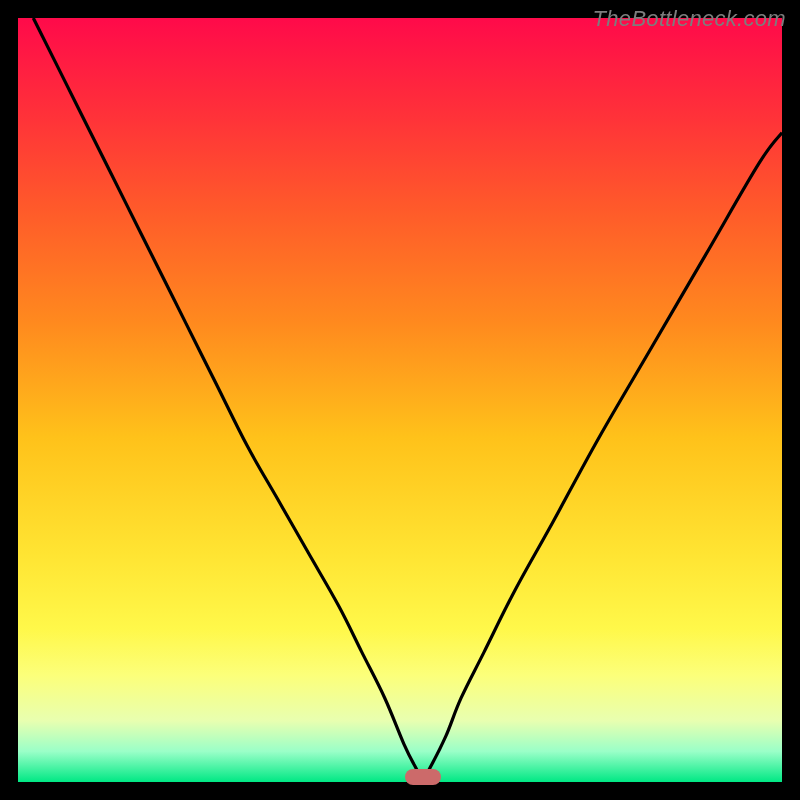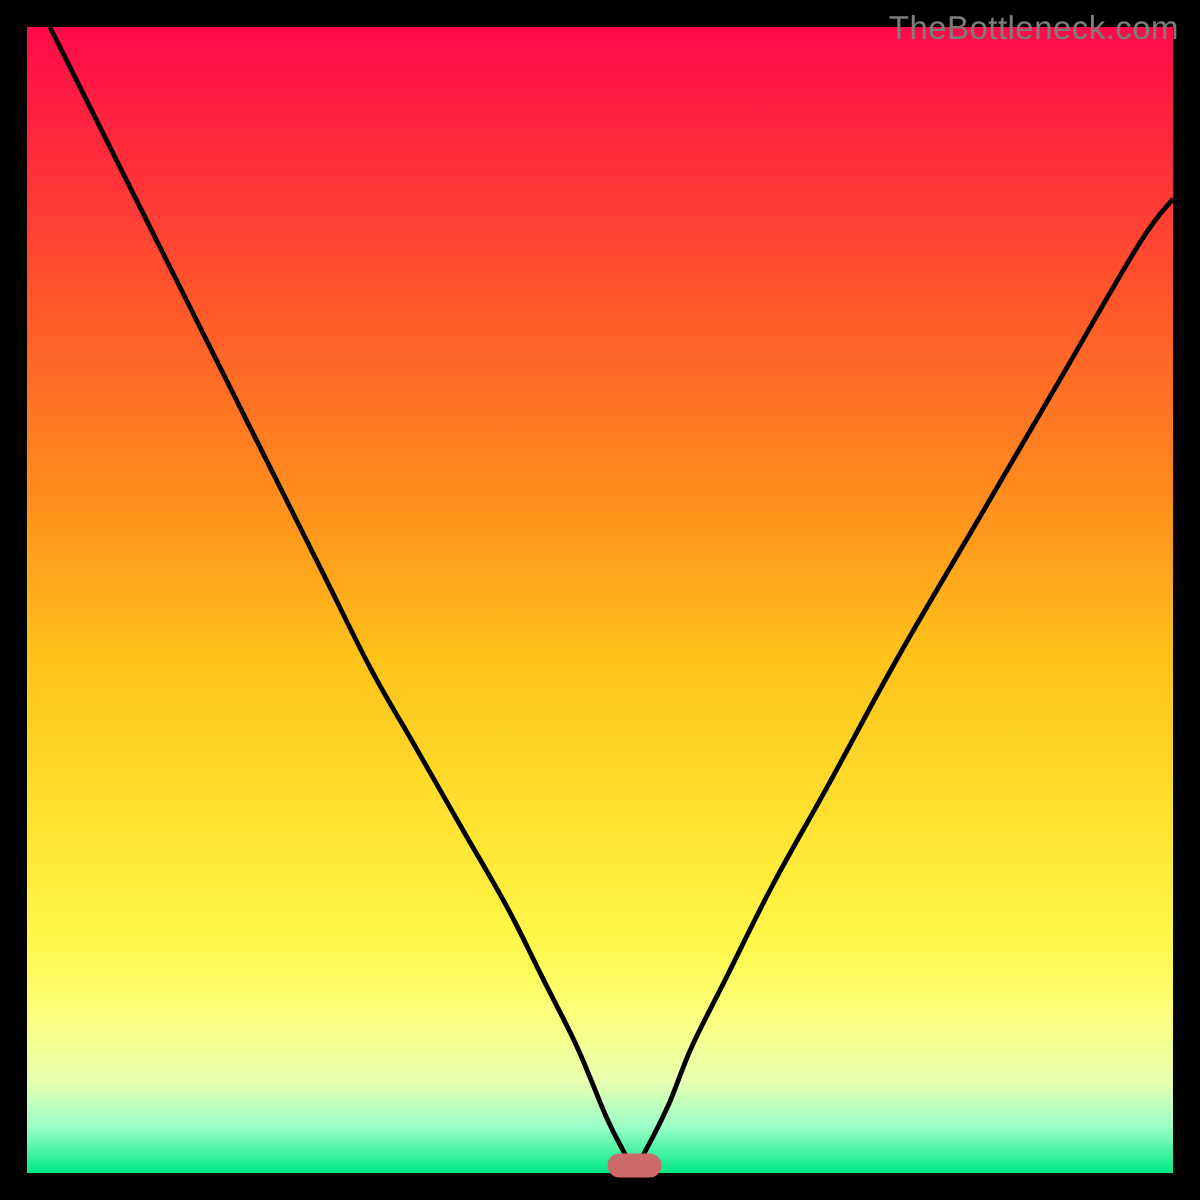--- a/index.html
+++ b/index.html
@@ -8,20 +8,21 @@
     width: 800px;
     height: 800px;
     background: #000;
     overflow: hidden;
     font-family: Arial, Helvetica, sans-serif;
   }
   .frame {
     position: relative;
     width: 800px;
     height: 800px;
+    font-style: italic;
   }
   .plot-area {
     position: absolute;
     left: 18px;
     top: 18px;
     width: 764px;
     height: 764px;
     
     background: linear-gradient(
       to bottom,

